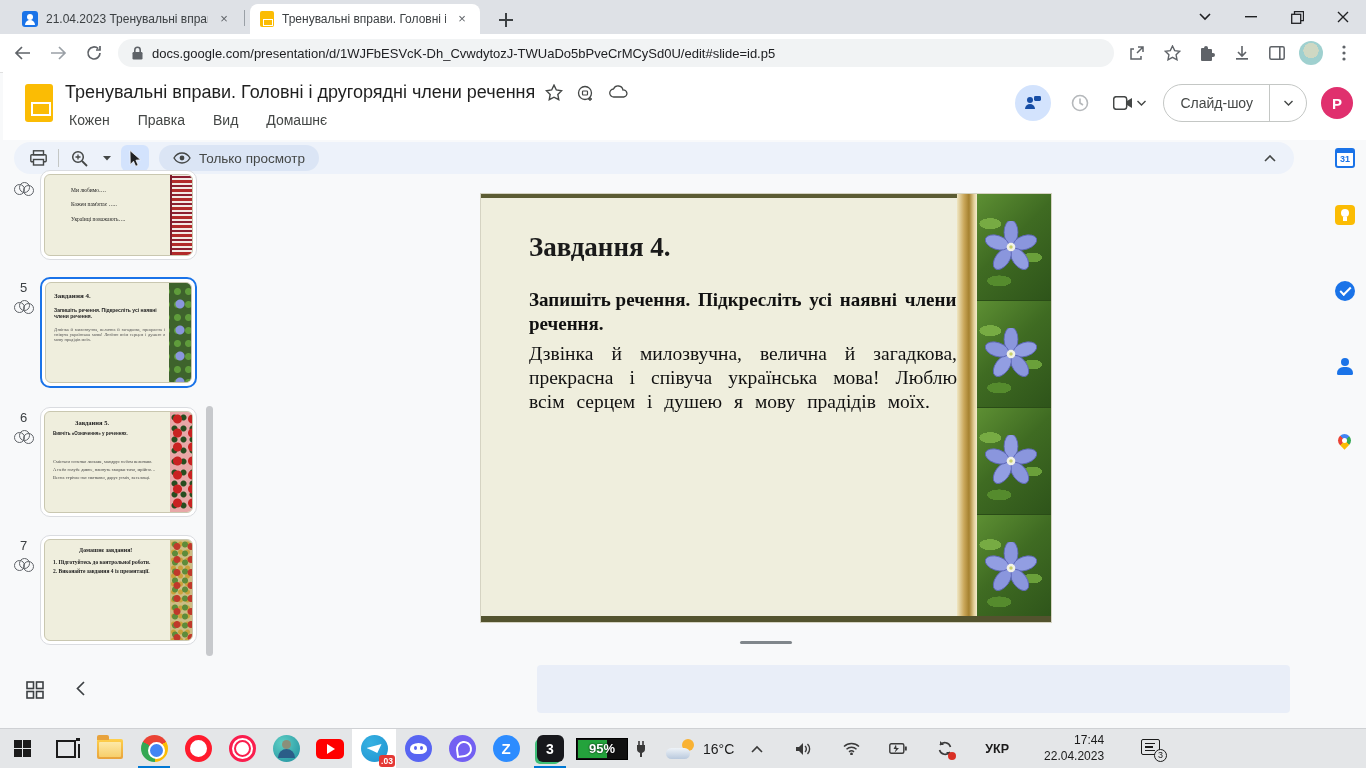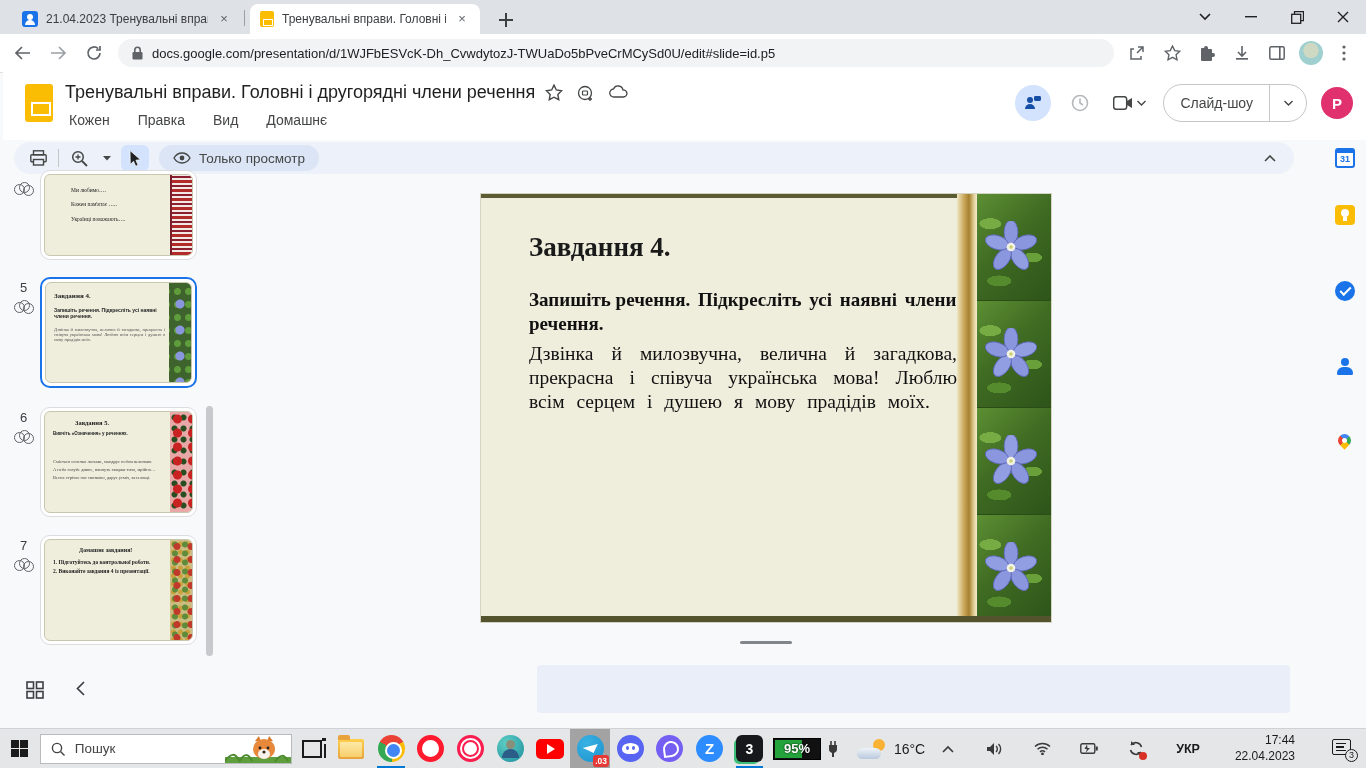--- a/index.html
+++ b/index.html
@@ -127,21 +127,21 @@
   
   .taskbar { position:absolute; left:0; top:728px; width:1366px; height:40px; background:#e4e6e8; display:flex; align-items:center; border-top:1px solid #cfd1d4; }
   .tb-start { width:44px; height:40px; display:flex; align-items:center; justify-content:center; }
   .win-logo { width:17px; height:17px; display:grid; grid-template-columns:8px 8px; grid-template-rows:8px 8px; gap:1px; }
   .win-logo i { background:#1b1b1b; }
   .tb-search { width:276px; height:30px; background:#fff; border:1px solid #b9bcbf; display:flex; align-items:center; padding:0 10px; gap:10px; position:relative; overflow:hidden; }
   .tb-search .ph { font-size:13.5px; color:#444; }
   .search-art { position:absolute; right:0; top:0; bottom:0; width:66px; }
   .tb-app { width:44px; height:40px; display:flex; align-items:center; justify-content:center; position:relative; }
   .tb-app.active::after { content:""; position:absolute; left:6px; bottom:0; right:6px; height:3px; background:#0078d4; }
-  .tb-app.tg-highlight { background:#a3a3a3;font-weight:bold; }
+  .tb-app.tg-highlight { background:#ffffff;font-weight:bold; }
   .ic26 { width:27px; height:27px; border-radius:50%; }
   .taskview { width:20px; height:18px; border:2px solid #1b1b1b; position:relative; background:#e4e6e8; }
   .taskview::before { content:""; position:absolute; right:-6px; top:2px; width:2px; height:14px; background:#1b1b1b; }
   .taskview::after { content:""; position:absolute; right:-6px; top:-4px; width:4px; height:3px; background:#1b1b1b; }
   .folder { width:26px; height:20px; background:linear-gradient(#ffd04a,#e8a33d); border-radius:2px; position:relative; }
   .folder::before { content:""; position:absolute; left:0; top:-4px; width:12px; height:5px; background:#e8a33d; border-radius:2px 2px 0 0; }
   .folder::after { content:""; position:absolute; left:2px; top:3px; right:2px; bottom:2px; background:linear-gradient(#fde9a8,#f7cf6b); border-radius:1px; }
   .chrome-ball { background:conic-gradient(from -60deg, #ea4335 0 120deg, #fbbc05 120deg 240deg, #34a853 240deg 360deg); position:relative; }
   .chrome-ball::before { content:""; position:absolute; left:7px; top:7px; width:13px; height:13px; border-radius:50%; background:#4285f4; border:2.5px solid #fff; }
   .opera-ring { border:5px solid #ff1b2d; background:#fff; }
@@ -540,39 +540,20 @@
 
 <div class="taskbar">
   <div class="tb-start">
       <span class="win-logo">
         <i></i>
         <i></i>
         <i></i>
         <i></i>
       </span>
     </div>
-  <div class="tb-search">
-    <svg width="14" height="14" viewBox="0 0 14 14">
-        <circle cx="6" cy="6" r="4.6" fill="none" stroke="#444" stroke-width="1.4"></circle>
-        <path d="M9.5 9.5l4 4" stroke="#444" stroke-width="1.4"></path>
-      </svg>
-    <span class="ph">Пошук</span>
-    <span class="search-art">
-      <svg width="66" height="30" viewBox="0 0 66 30">
-          <rect x="0" y="22" width="66" height="8" fill="#5f9e3c"></rect>
-          <path d="M0 26c6-8 10-8 14-1M14 27c5-9 9-9 13-1M50 27c5-8 9-8 13-1" stroke="#4c8a2e" stroke-width="2" fill="none"></path>
-          <path d="M30 6l4-5 2 6zM48 6l-4-5-2 6z" fill="#d97a2b"></path>
-          <ellipse cx="39" cy="14" rx="11" ry="10" fill="#e8883a"></ellipse>
-          <ellipse cx="39" cy="19" rx="6" ry="5" fill="#f7f3ec"></ellipse>
-          <circle cx="35" cy="13" r="1.4" fill="#222"></circle>
-          <circle cx="43" cy="13" r="1.4" fill="#222"></circle>
-          <circle cx="39" cy="17" r="1.6" fill="#3a2a1a"></circle>
-        </svg>
-    </span>
-  </div>
   <div class="tb-app">
       <span class="taskview"></span>
     </div>
   <div class="tb-app">
       <span class="folder"></span>
     </div>
   <div class="tb-app active">
       <span class="ic26 chrome-ball"></span>
     </div>
   <div class="tb-app">

